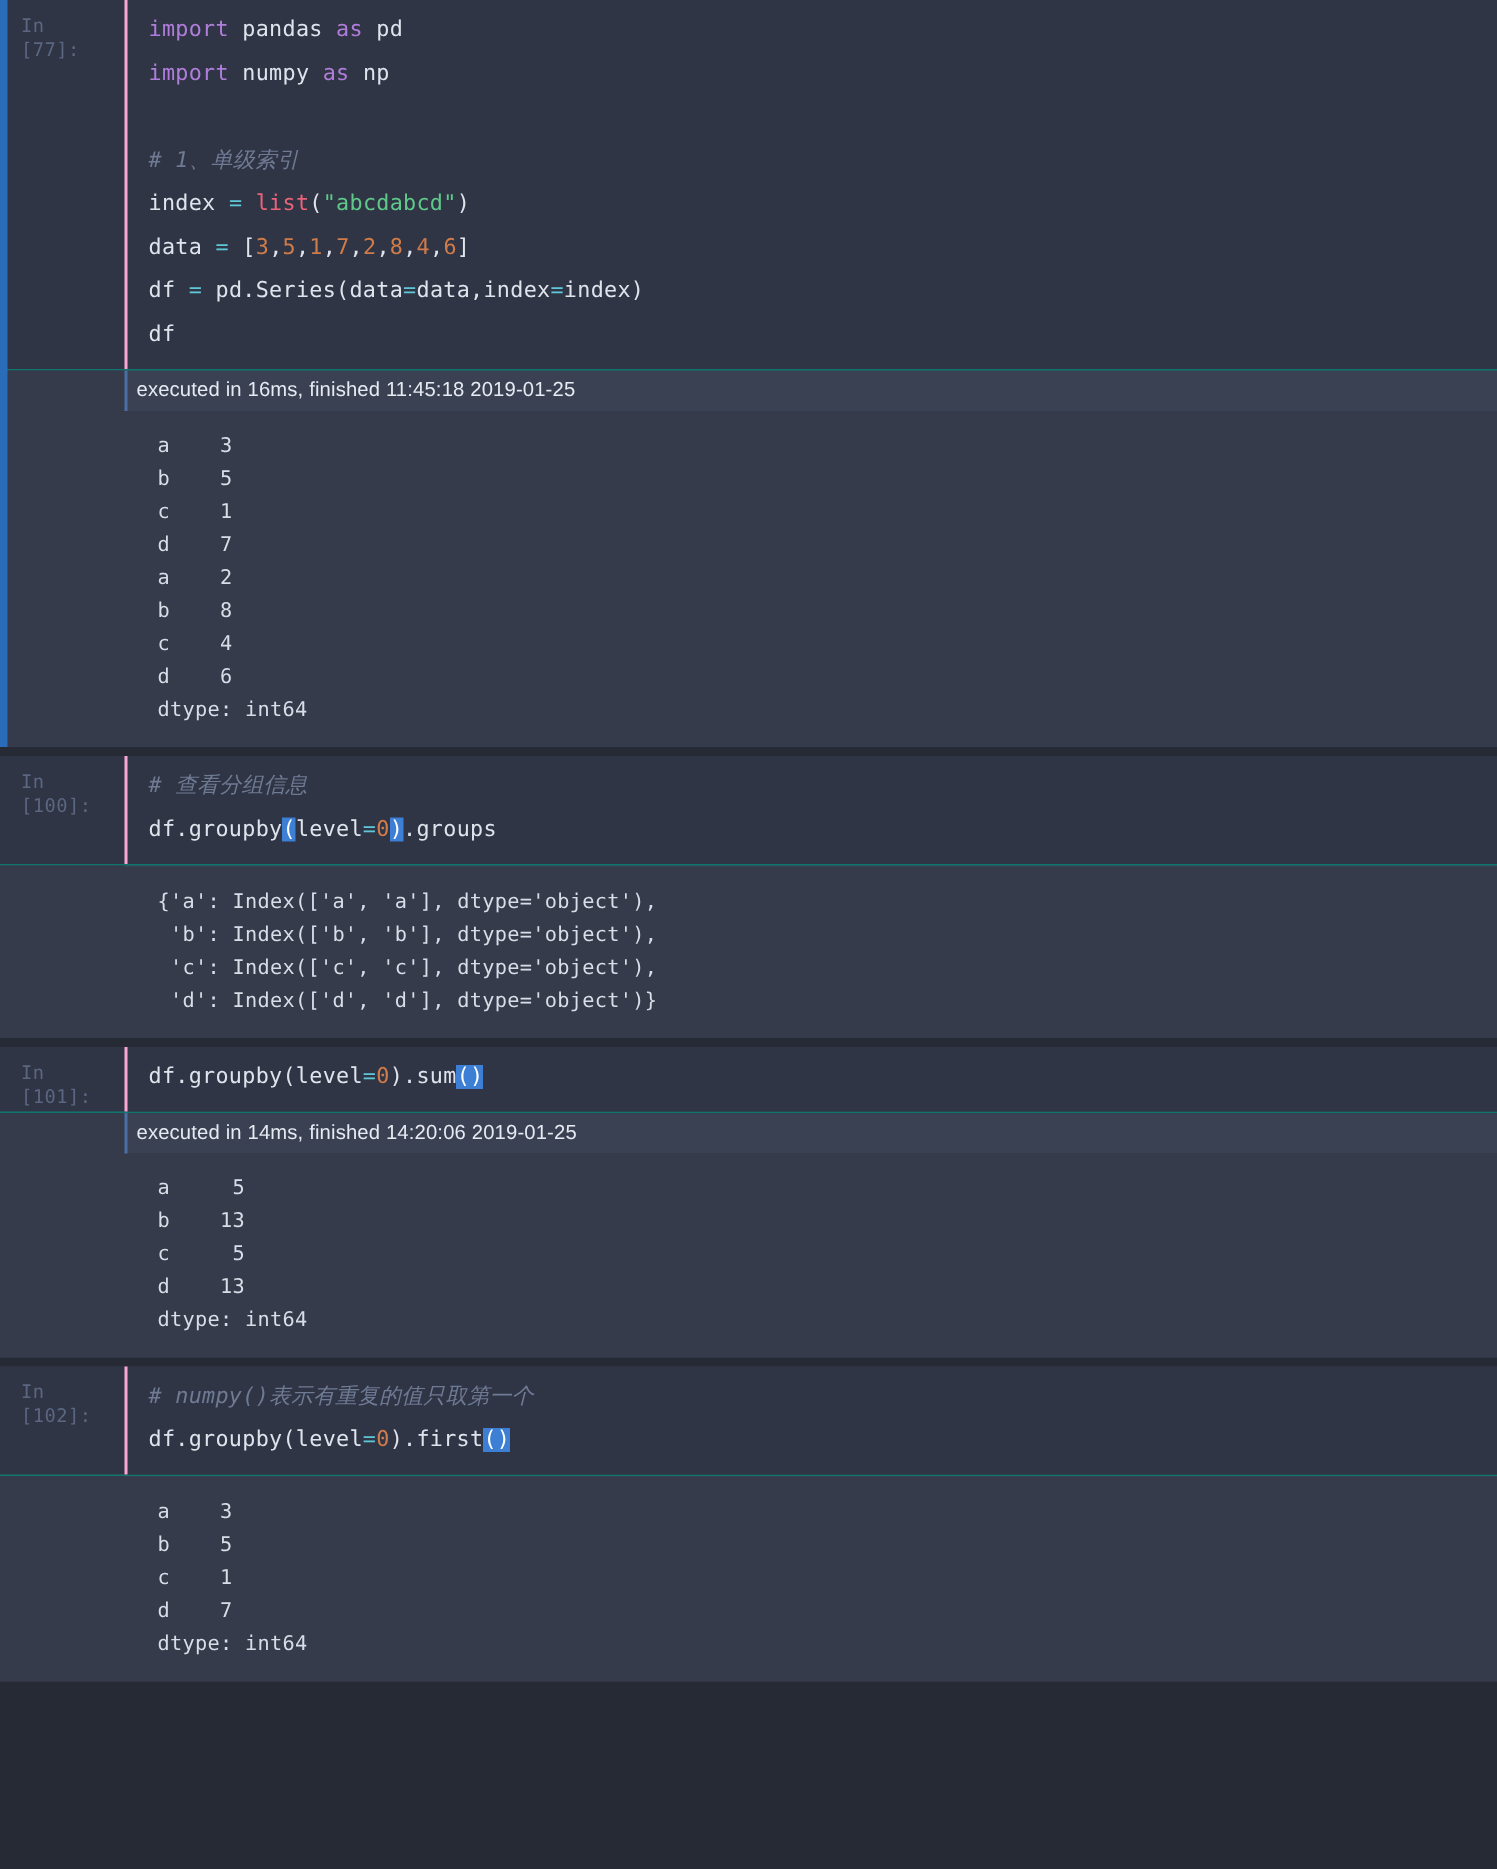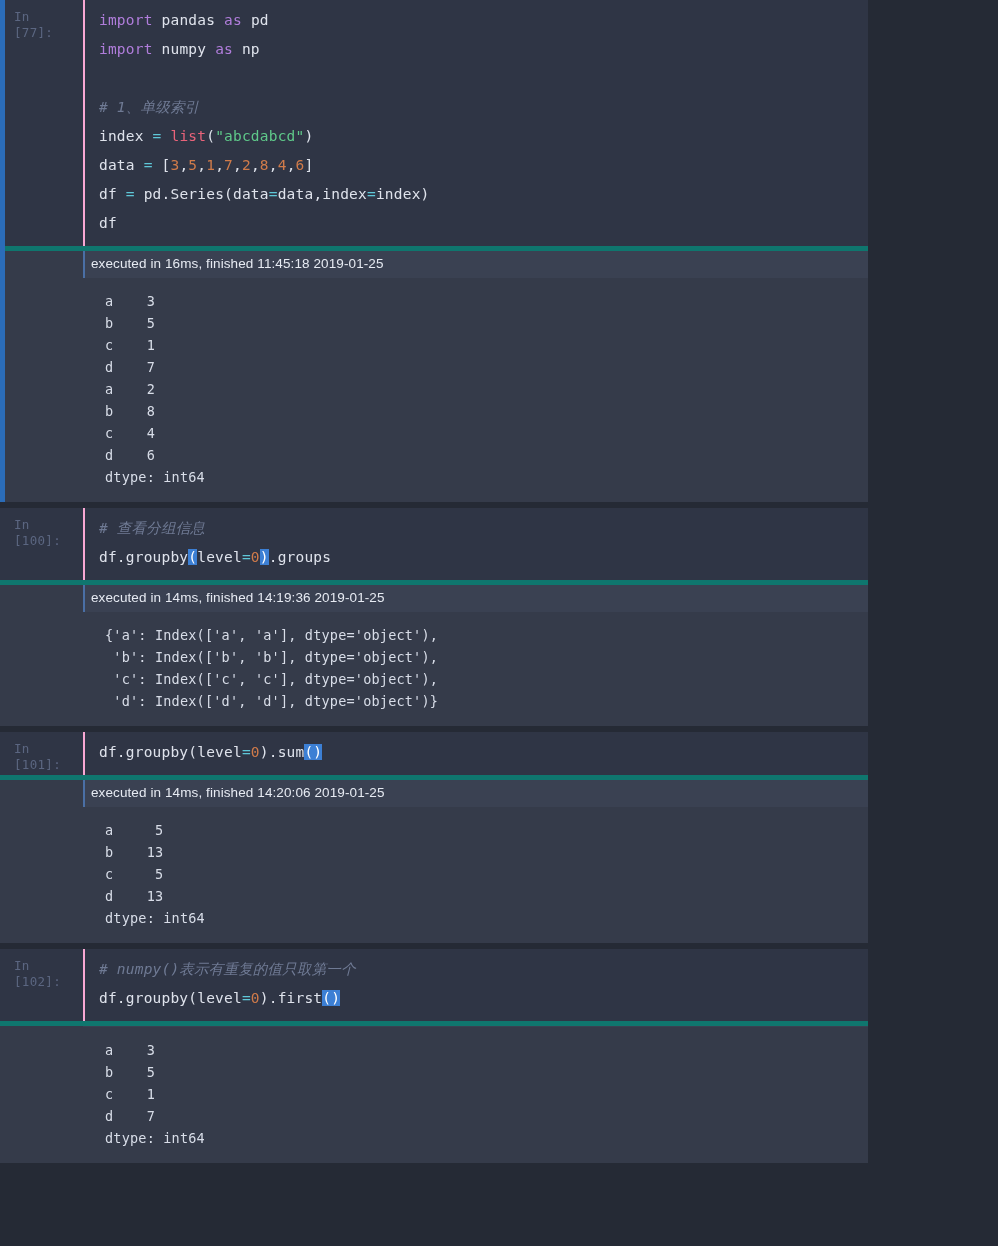--- a/index.html
+++ b/index.html
@@ -16,21 +16,21 @@
 
   .notebook {
     width: 998px;
     background: #252a35;
   }
 
   
   .cell {
     position: relative;
     background: #353b4a;
-    width: 868px;
+    width: 998px;
   }
   .cell + .cell { margin-top: 6px; }
 
   
   .cell-selbar {
     position: absolute;
     left: 0; top: 0; bottom: 0;
     width: 5px;
     background: #2b6cb8;
   }
@@ -80,21 +80,21 @@
   .op      { color: #5fc7d8; }   
   .cmt     { color: #6f7a94; font-style: italic; }
   .plain   { color: #dfe3ec; }
   .brk     { background: #3c7fd4; color: #ffffff; }
 
   
   .exec-row {
     display: flex;
     align-items: stretch;
     background: #3a4152;
-    border-top: 5px solid #0f766e;
+    border-top: 1px solid #0f766e;
   }
   .exec-gutter {
     width: 83px;
     min-width: 83px;
     background: #353b4a;
     border-top: 1px solid transparent;
   }
   .exec-text {
     flex: 1;
     border-left: 2px solid #4a6fa5;
@@ -183,21 +183,20 @@
     <div class="input-row">
       <div class="prompt">In [100]:</div>
       <div class="editor">
         <pre class="code"><span class="cmt"># 查看分组信息</span>
 <span class="plain">df.groupby</span><span class="brk">(</span><span class="plain">level</span><span class="op">=</span><span class="num">0</span><span class="brk">)</span><span class="plain">.groups</span></pre>
       </div>
     </div>
 
     <div class="exec-row">
       <div class="exec-gutter"></div>
-      <div class="exec-text">executed in 14ms, finished 14:19:36 2019-01-25</div>
     </div>
 
     <div class="output-row">
       <div class="out-gutter"></div>
       <div class="out-body">
         <pre class="out-pre">{'a': Index(['a', 'a'], dtype='object'),
  'b': Index(['b', 'b'], dtype='object'),
  'c': Index(['c', 'c'], dtype='object'),
  'd': Index(['d', 'd'], dtype='object')}</pre>
       </div>

